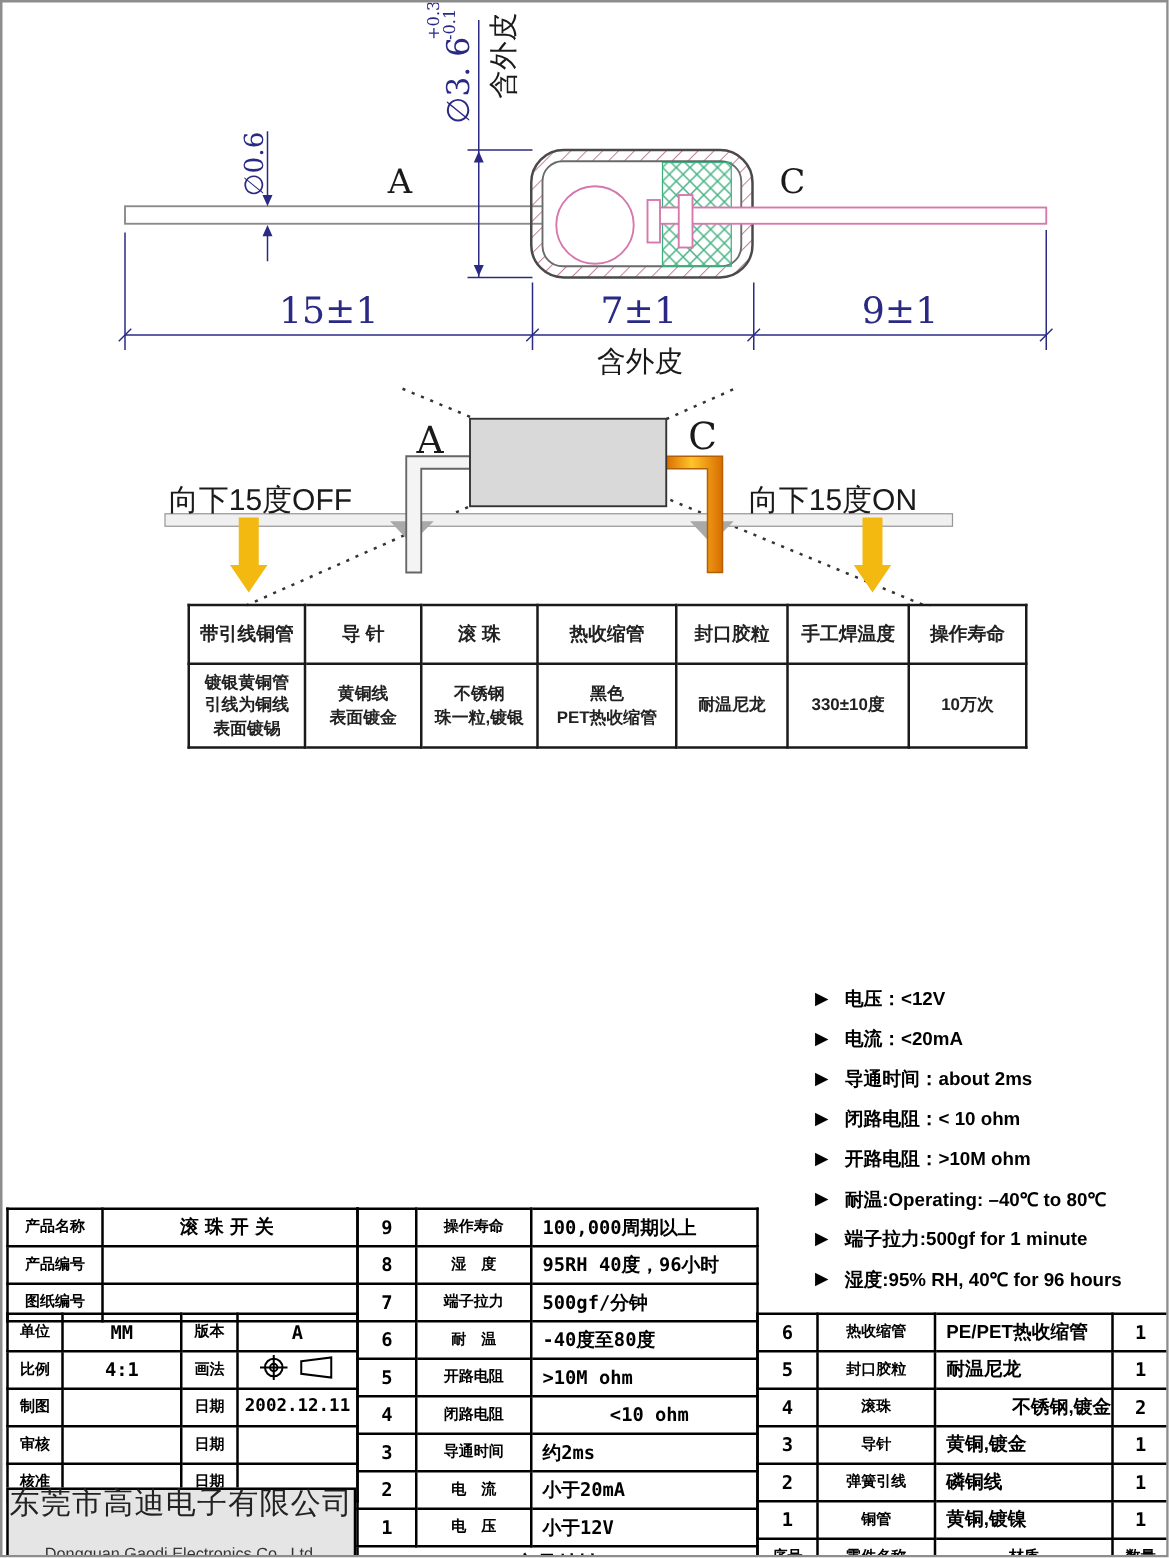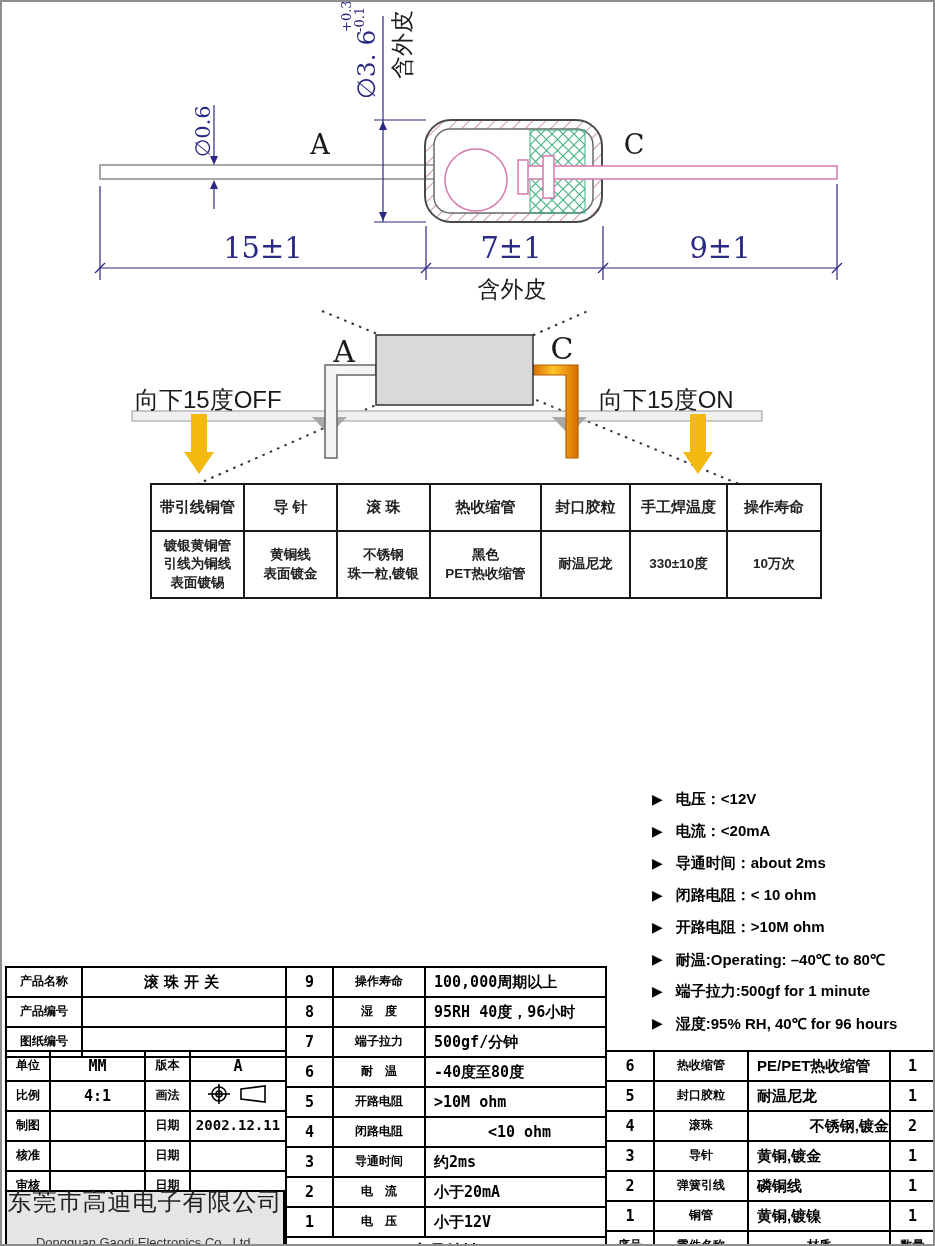--- a/index.html
+++ b/index.html
@@ -266,27 +266,27 @@
         </svg>
       </td>
     </tr>
     <tr>
       <td class="lab">制图</td>
       <td></td>
       <td class="lab">日期</td>
       <td class="cad" style="font-size:14px">2002.12.11</td>
     </tr>
     <tr>
-      <td class="lab">核准</td>
+      <td class="lab">审核</td>
       <td></td>
       <td class="lab">日期</td>
       <td class="cad"></td>
     </tr>
     <tr>
-      <td class="lab">审核</td>
+      <td class="lab">核准</td>
       <td></td>
       <td class="lab">日期</td>
       <td class="cad"></td>
     </tr>
   </tbody>
     </table>
 
   <div class="abs company">
     <div class="cn">东莞市高迪电子有限公司</div>
     <div class="en">Dongguan Gaodi Electronics Co., Ltd.</div>

